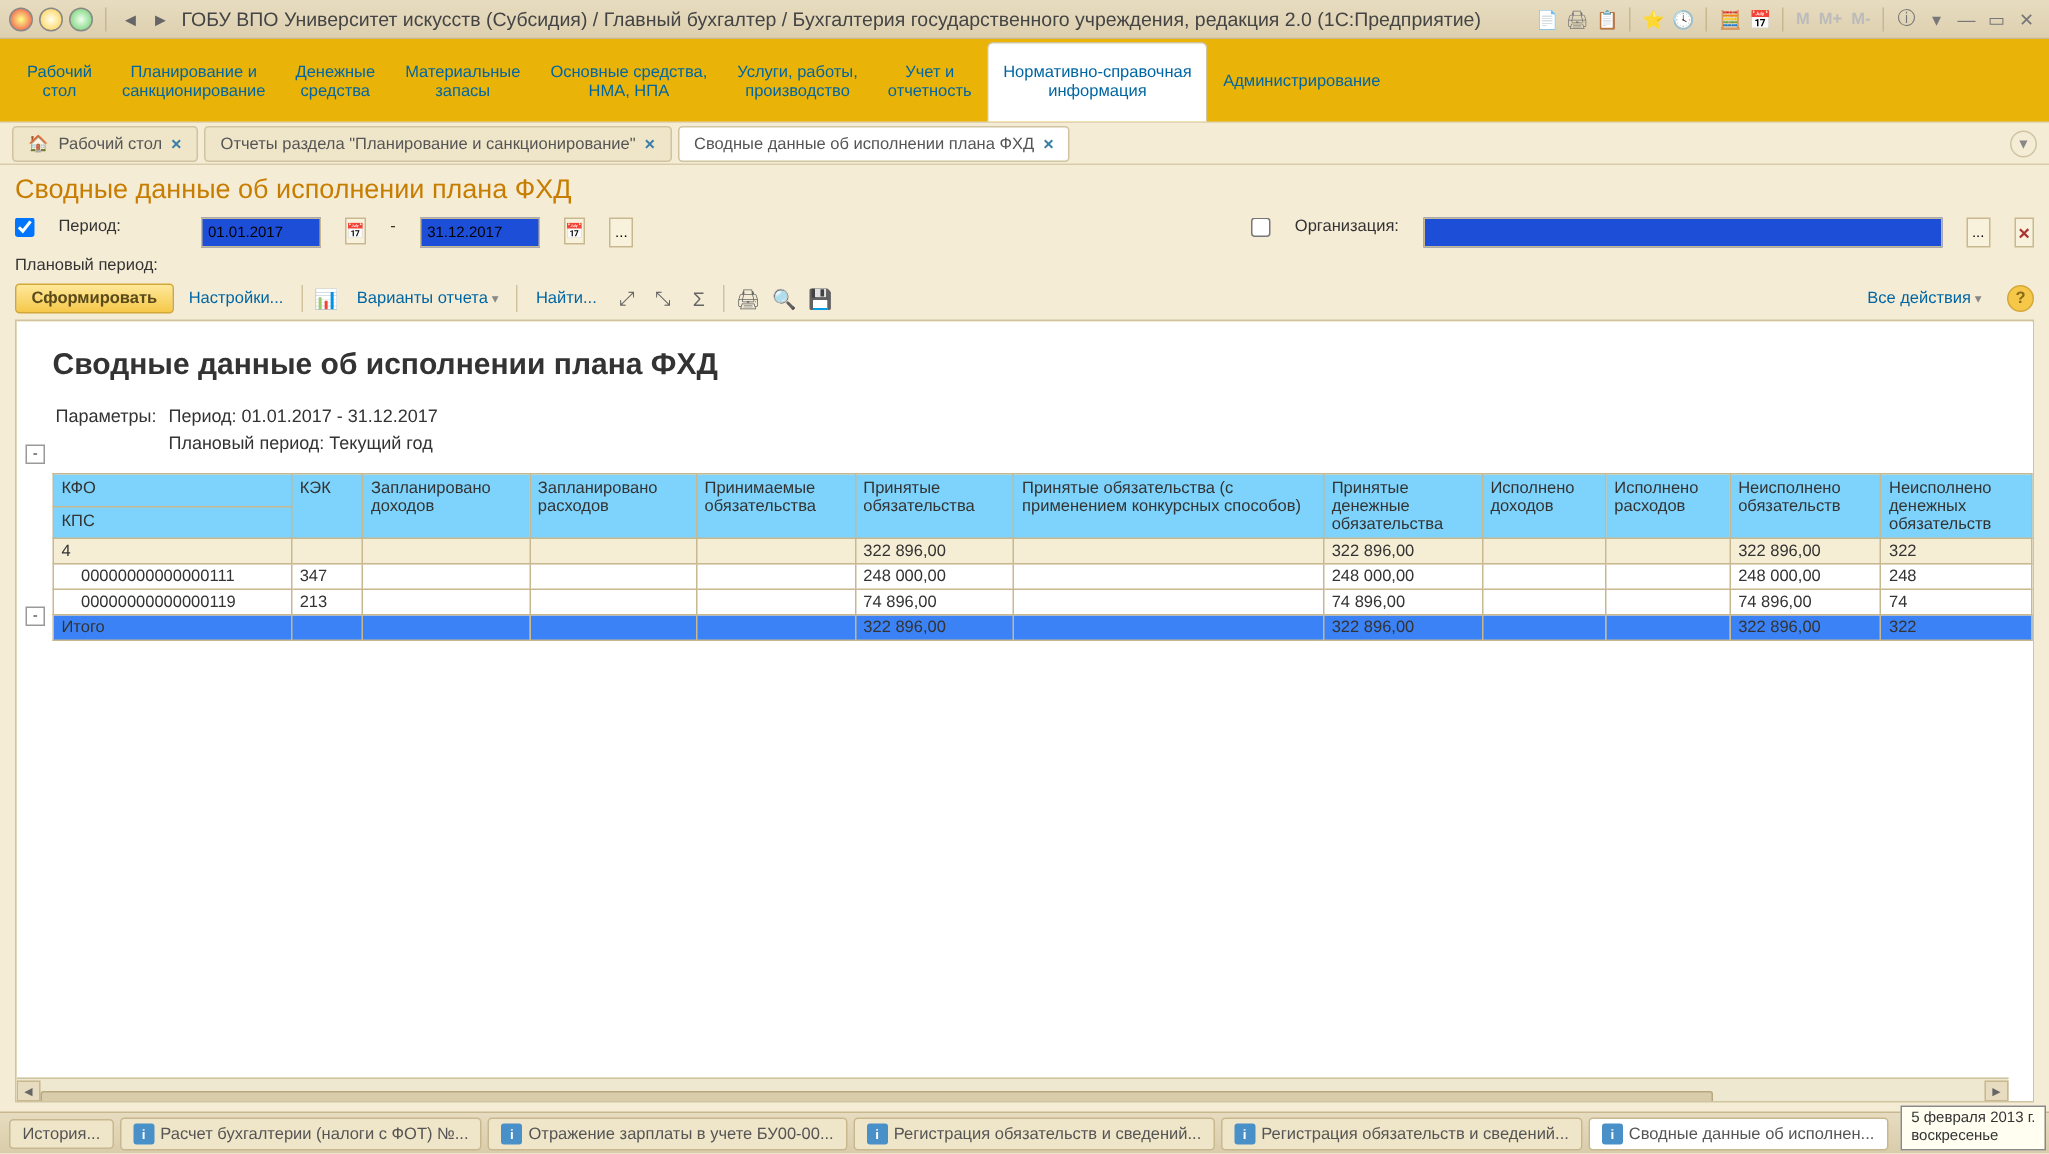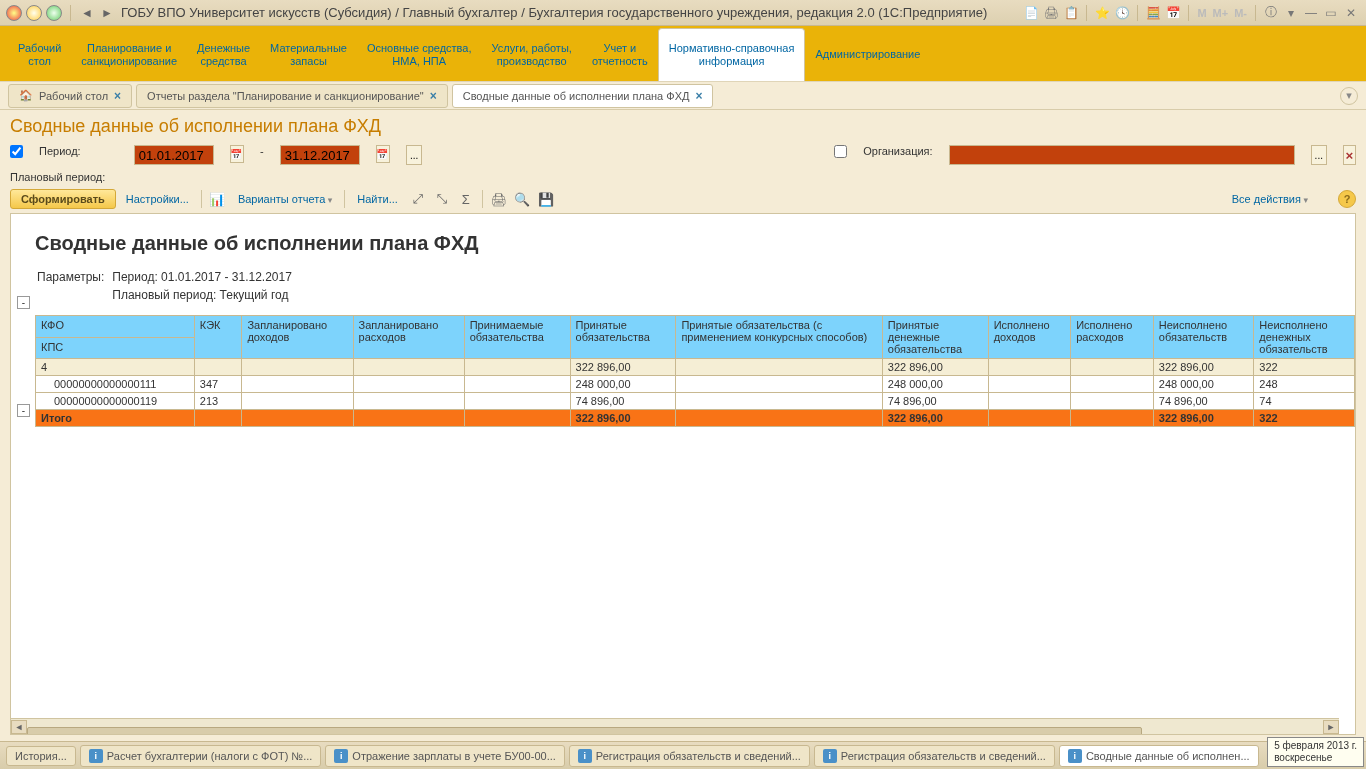--- a/index.html
+++ b/index.html
@@ -25,46 +25,46 @@
 .tab.active{background:#fff}
 .tab-icon{width:14px;height:14px;display:inline-block}
 .tab-close{color:#3a7fa8;font-weight:bold;font-size:12px;cursor:pointer}
 .tabbar-menu{position:absolute;right:8px;width:18px;height:18px;border:1px solid #d0c4a0;border-radius:50%;display:flex;align-items:center;justify-content:center;color:#888}
 .content{flex:1;background:#f5ecd6;padding:6px 10px;display:flex;flex-direction:column;overflow:hidden}
 .page-title{color:#c77d00;font-size:18px;font-weight:normal;margin-bottom:8px}
 .params{display:flex;flex-direction:column;gap:6px;margin-bottom:6px}
 .param-row{display:flex;align-items:flex-start;gap:16px}
 .lbl{font-size:11px;color:#333;min-width:90px}
 .chk{width:13px;height:13px}
-.inp{background:#c2410c;border:1px solid #c8b890;padding:2px 4px;font-size:13px;height:20px}
+.inp{background:#1d4ed8;border:1px solid #c8b890;padding:2px 4px;font-size:10px;height:20px}
 .date-inp{width:80px}
 .date-btn{width:18px;height:18px;border:1px solid #c8b890;background:#f8f2dc;display:inline-flex;align-items:center;justify-content:center;font-size:10px;color:#888}
 .sel{width:550px;height:20px;border:1px solid #c8b890;background:#fff;font-size:11px;padding:0 4px}
 .org-inp{width:490px}
 .dots-btn{width:22px;height:20px;border:1px solid #c8b890;background:#f8f2dc;font-size:10px}
 .x-btn{width:18px;height:20px;border:1px solid #c8b890;background:#f8f2dc;color:#a33;font-weight:bold}
 .toolbar{display:flex;align-items:center;gap:4px;margin-bottom:4px}
 .btn-primary{background:linear-gradient(#ffe89a,#f5c84a);border:1px solid #d4a838;border-radius:3px;padding:3px 10px;font-size:11px;font-weight:bold;color:#5a4a1a}
 .btn-link{background:none;border:none;color:#0066a3;font-size:11px;padding:3px 6px;cursor:pointer}
 .btn-link.dd::after{content:" ▾";color:#888;font-size:9px}
 .tb-sep2{width:1px;height:18px;background:#d0c4a0;margin:0 2px}
 .tbar-icon{width:20px;height:20px;display:inline-flex;align-items:center;justify-content:center;font-size:13px;color:#666;cursor:pointer}
-.toolbar-right{margin-left:auto;display:flex;align-items:flex-start;gap:24px}
+.toolbar-right{margin-left:auto;display:flex;align-items:flex-start;gap:11px}
 .help-icon{width:18px;height:18px;border-radius:50%;background:#f5c84a;border:1px solid #d4a838;display:inline-flex;align-items:center;justify-content:center;color:#8a6a1a;font-weight:bold;font-size:11px}
 .report-area{flex:1;background:#fff;border:1px solid #d0c4a0;overflow:auto;position:relative}
 .report-inner{padding:18px 24px}
 .rep-title{font-size:20px;font-weight:bold;margin-bottom:12px}
 .rep-params{font-size:12px;margin-bottom:10px}
 .rep-params td{padding:1px 6px 1px 0;vertical-align:top}
 .rep-table{border-collapse:collapse;font-size:11px;margin-top:4px;width:1320px}
 .rep-table th{background:#7dd3fc;border:1px solid #c8b890;padding:3px 5px;font-weight:normal;text-align:left;vertical-align:top}
 .rep-table td{border:1px solid #c8b890;padding:2px 5px;text-align:left;white-space:nowrap}
 .rep-table td.l{text-align:left}
 .rep-row-grp{background:#f5eed5}
-.rep-row-total{background:#f97316;font-weight:bold}
+.rep-row-total{background:#3b82f6;font-weight:normal}
 .tree-toggle{position:absolute;width:13px;height:13px;border:1px solid #999;background:#fff;text-align:center;line-height:11px;font-size:10px;cursor:pointer}
 .scroll-h{position:absolute;bottom:0;left:0;right:16px;height:16px;background:#efe8d0;display:flex;align-items:center;border-top:1px solid #d0c4a0}
 .scroll-thumb{position:absolute;height:14px;background:#d8ccaa;border:1px solid #b8a880;border-radius:2px}
 .scroll-arrow{width:16px;height:14px;background:#e8dcc0;border:1px solid #c8b890;display:flex;align-items:center;justify-content:center;font-size:9px;color:#666}
 .taskbar{height:28px;background:linear-gradient(#e8dcc0,#d8ccaa);display:flex;align-items:center;padding:0 6px;gap:4px;border-top:1px solid #c8b890;position:relative}
 .task-btn{display:flex;align-items:center;gap:4px;padding:3px 8px;border:1px solid #c8b890;border-radius:3px;background:#efe5c8;font-size:11px;color:#555;max-width:250px;white-space:nowrap;overflow:hidden}
 .task-btn.active{background:#fff}
 .task-icon{width:14px;height:14px;background:#4a90c8;border-radius:2px;display:inline-flex;align-items:center;justify-content:center;color:#fff;font-size:9px;font-weight:bold}
 .clock-box{position:absolute;right:2px;bottom:2px;background:#fffef0;border:1px solid #888;padding:2px 6px;font-size:10px;line-height:12px;text-align:left}
 </style>

